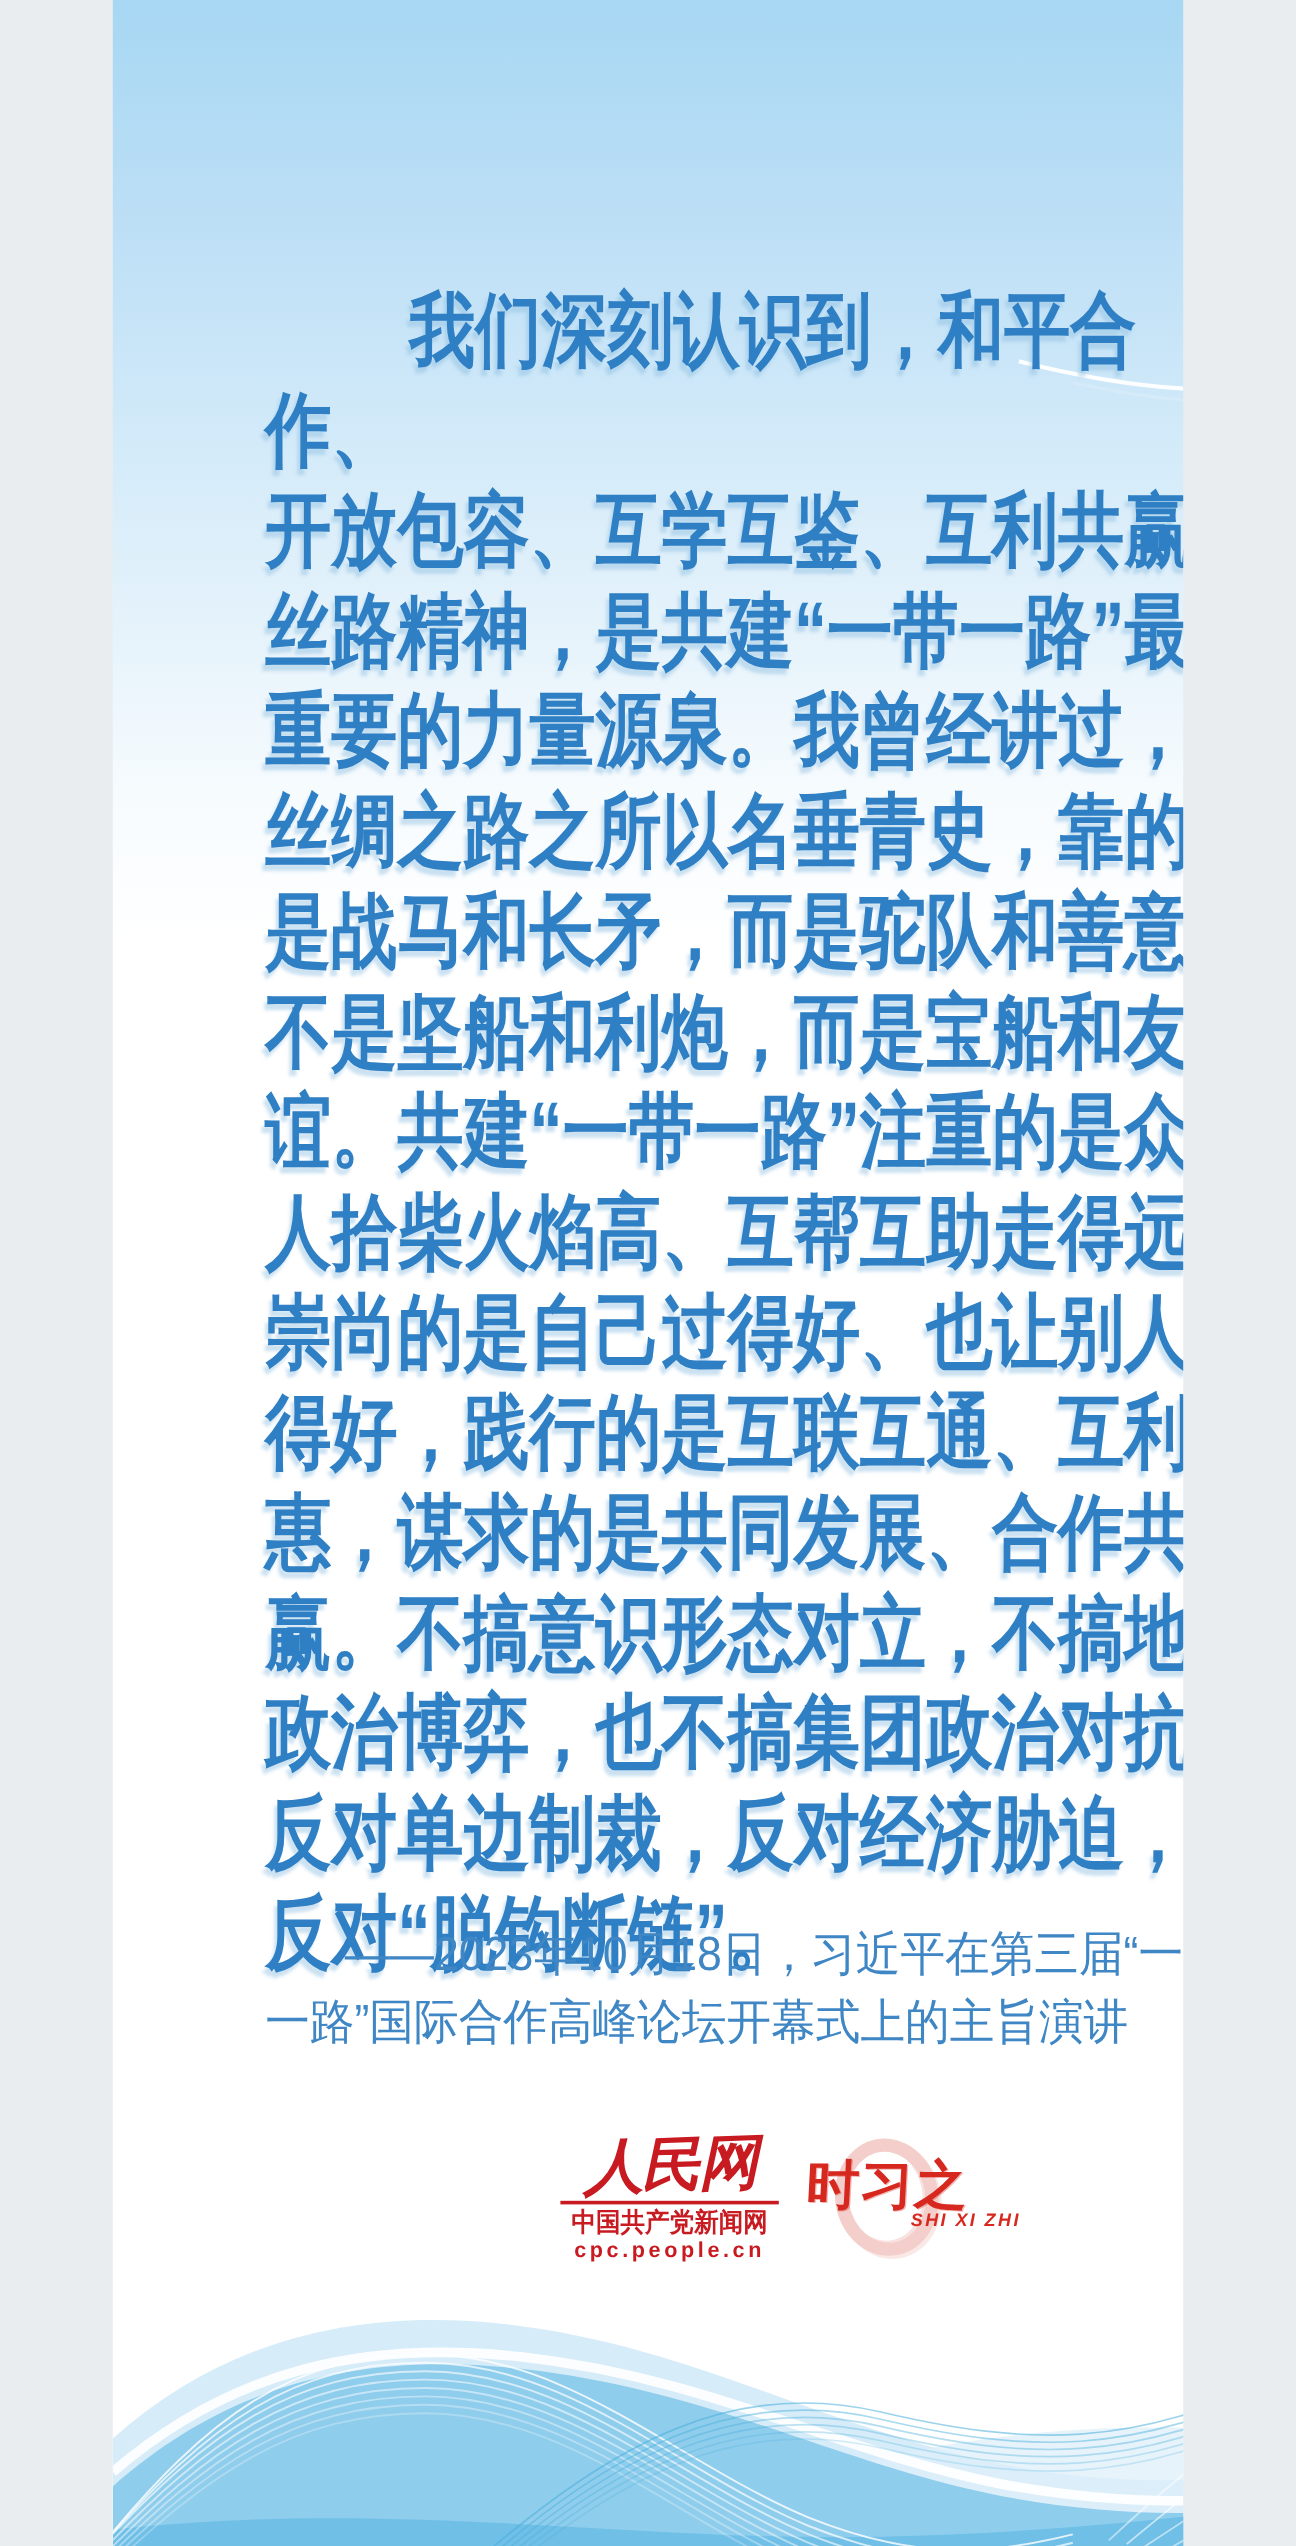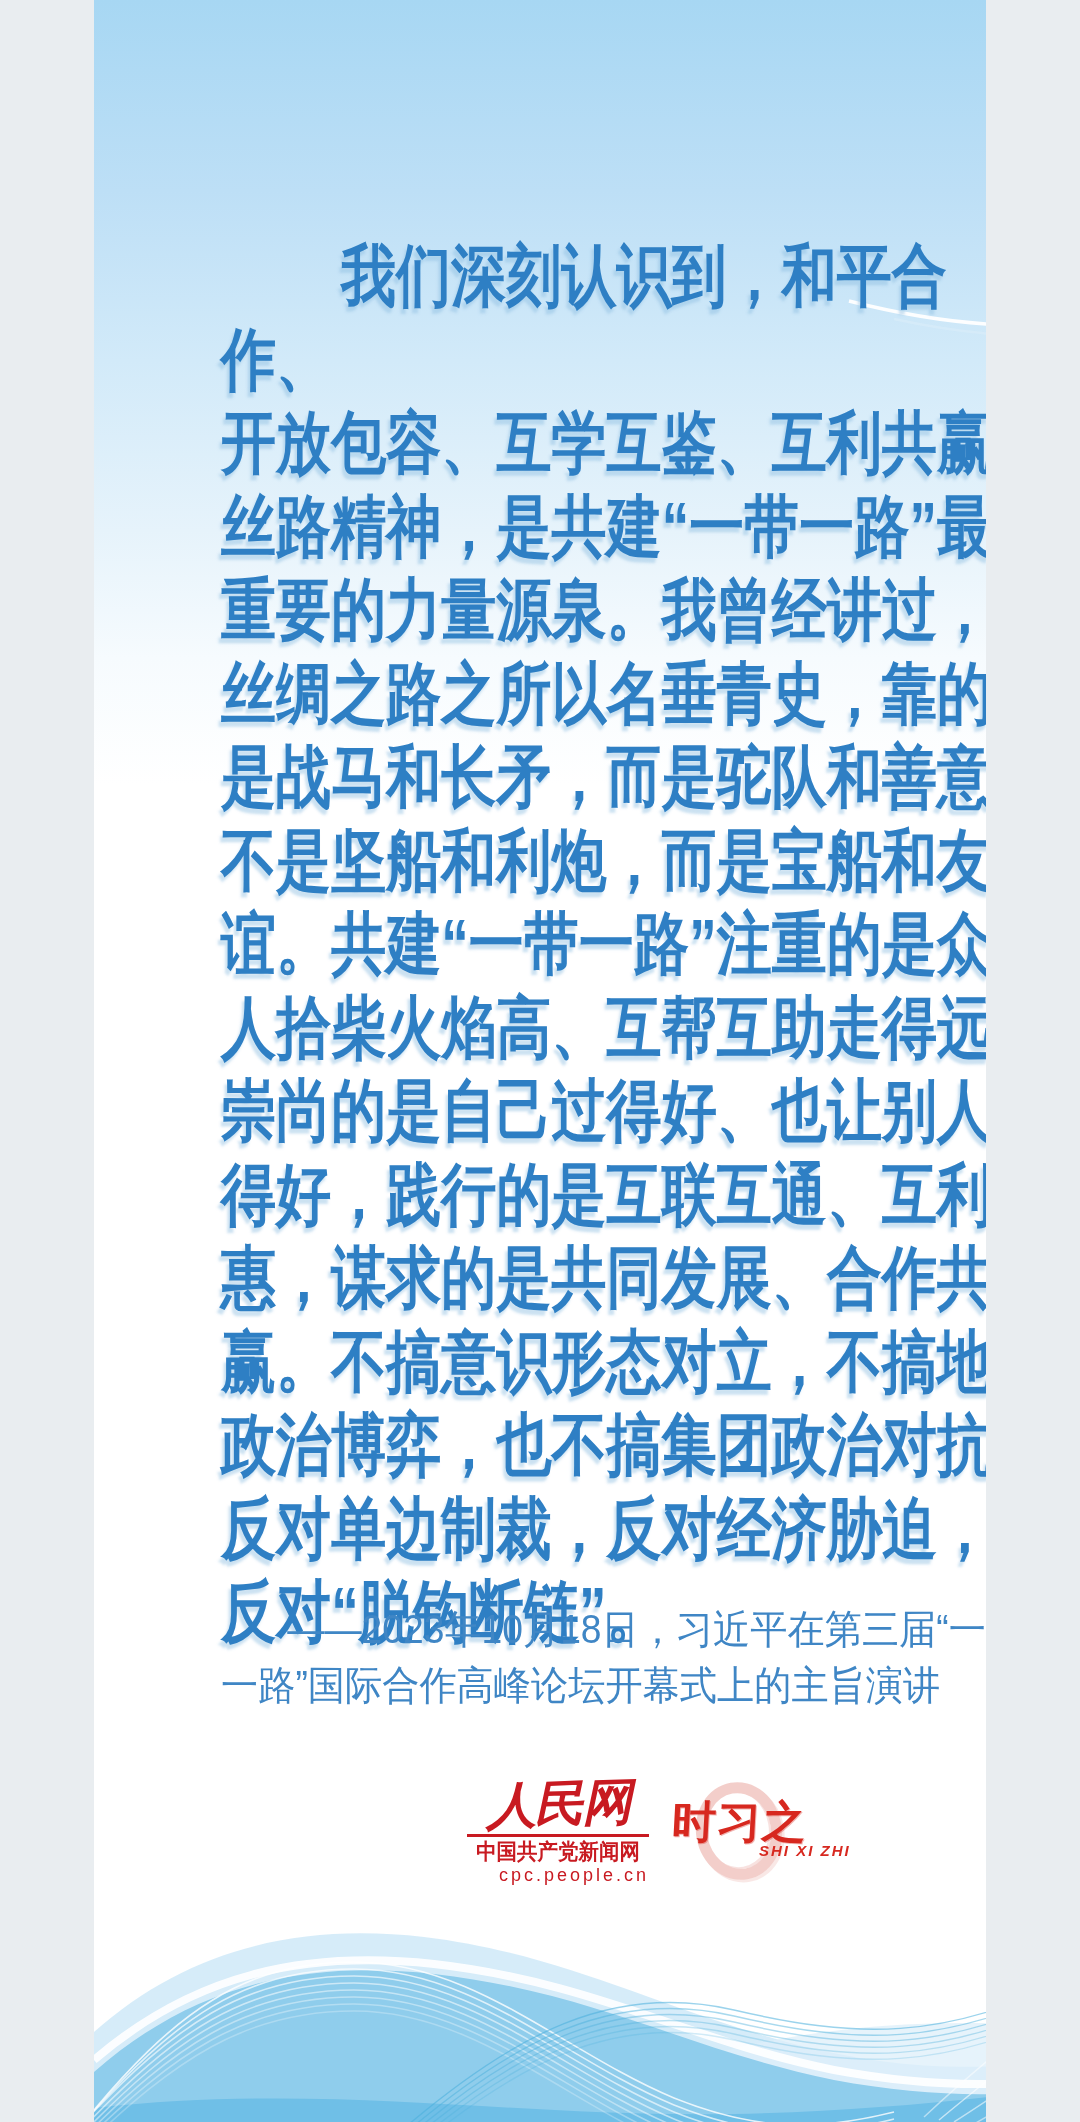--- a/index.html
+++ b/index.html
@@ -60,23 +60,23 @@
     color:var(--logo-red,#c81a21);
     transform:rotate(-2deg);
   }
   .people-divider{height:3px;background:var(--logo-red,#c81a21);margin:1px 0 3px 0;}
   .people-subtitle{
     font-size:22px;line-height:24px;font-weight:bold;
     color:var(--logo-red,#c81a21);
     white-space:nowrap;transform:scaleX(0.93);transform-origin:center;
   }
   .people-url{
-    font-size:18px;line-height:20px;font-weight:normal;
+    font-size:18px;line-height:20px;font-weight:bold;
     color:var(--logo-red,#c81a21);
-    letter-spacing:3px;white-space:nowrap;margin-top:1px;text-align:right;
+    letter-spacing:3px;white-space:nowrap;margin-top:1px;
   }
   .sxz-logo{position:absolute;left:578px;top:0;width:150px;height:115px;}
   .ink-ring{
     position:absolute;left:24px;top:7px;width:64px;height:76px;
     border:11px solid rgba(223,125,115,0.38);
     border-radius:50%;
     transform:rotate(-10deg);
     box-shadow:2px 3px 0 rgba(223,125,115,0.18), inset -2px -2px 0 rgba(223,125,115,0.22);
   }
   .sxz-wordmark{

